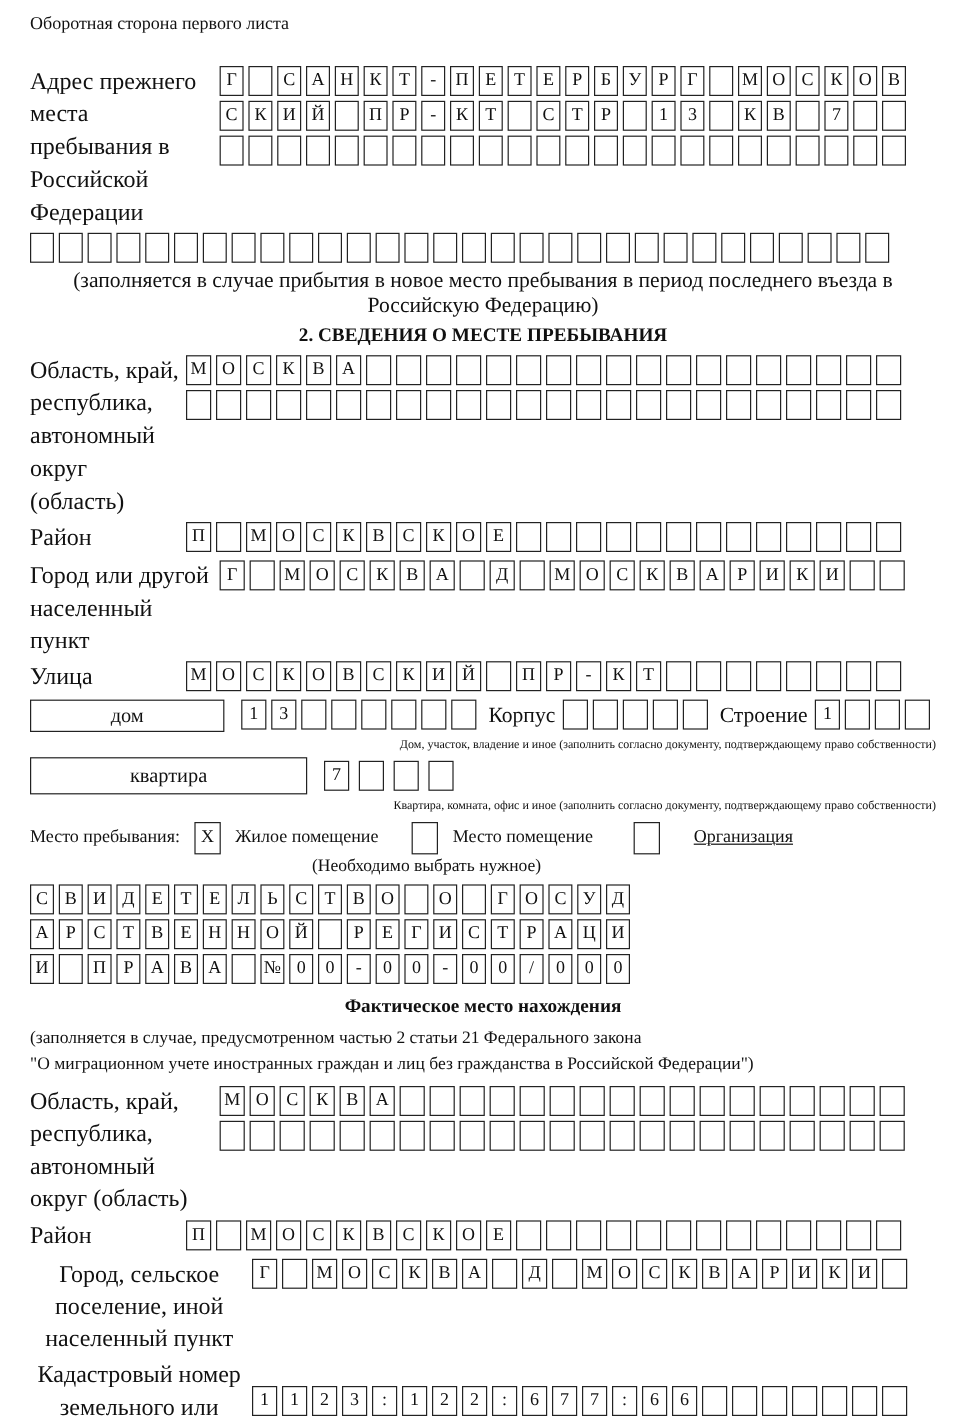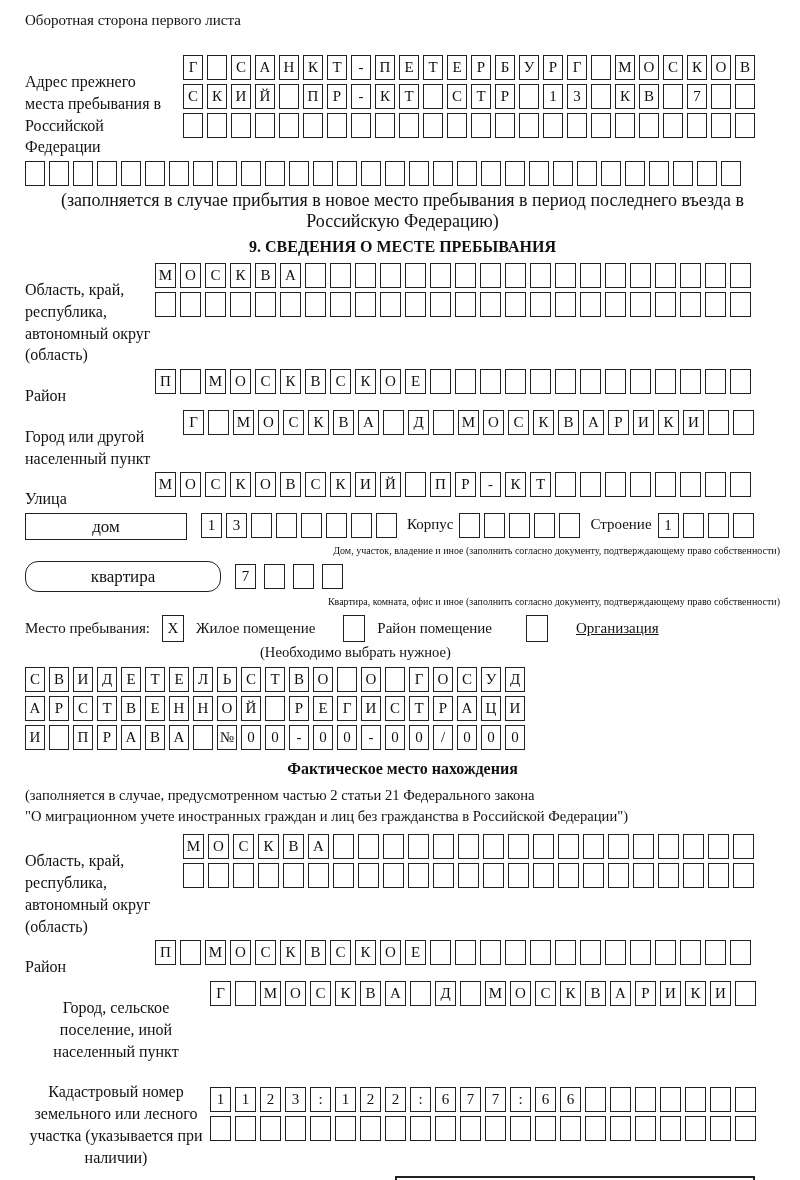--- a/index.html
+++ b/index.html
@@ -6,21 +6,21 @@
   body {
     width:800px; height:1180px;
     font-family:"Liberation Serif", serif;
     color:#111; overflow:hidden;
   }
   .page { padding:12px 20px 0 25px; }
 
   .header-note { text-align:left; font-size:15px; margin-bottom:26px; }
 
   .frow { display:flex; align-items:flex-start; margin-bottom:3px; }
-  .flabel { font-size:16px; line-height:1.36; flex:none;margin-top:16px; }
+  .flabel { font-size:20px; line-height:1.36; flex:none; }
   .w126 { width:126px; margin-right:4px; }
   .w150 { width:150px; margin-right:8px; }
   .w182 { width:182px; margin-right:3px;text-align:center; }
   .w206 { width:206px; margin-right:21px; }
 
   .cellrows { display:flex; flex-direction:column; }
   .cellrow { display:flex; flex:none; margin-bottom:4px; }
   .cell {
     box-sizing:border-box; flex:none;
     width:21px; height:25px; margin-right:4px;
@@ -34,22 +34,22 @@
   .caption { font-size:18px; text-align:center; margin:2px 0 4px; }
   .caption-left { font-size:10px; text-align:right; margin:0 0 5px; }
   .sec-title { text-align:center; font-weight:bold; font-size:16px; margin:6px 0 7px; }
 
   .labelbox {
     box-sizing:border-box; border:1.7px solid #222; height:27px;
     display:flex; align-items:center; justify-content:center;
     font-size:17px; flex:none;
   }
   .dombox { width:162px; }
-  .kvbox  { width:196px; height:31px;border-radius:13px; }
-  .inline-lab { font-size:15px; flex:none; margin:3px 6px 0 6px; }
+  .kvbox  { width:231px; height:31px; }
+  .inline-lab { font-size:18px; flex:none; margin:3px 6px 0 6px; }
 
   .checkbox {
     box-sizing:border-box; flex:none;
     width:22px; height:27px; border:1.7px solid #222;
     display:flex; align-items:center; justify-content:center;
     font-size:15px; margin:0 12px;
   }
   .mesto-row { display:flex; align-items:center; margin:8px 0 2px; font-size:15px; }
   .mesto-caption { font-size:14.6px; margin:0 0 6px 235px; }
 
@@ -178,21 +178,21 @@
       <span class="cell"></span>
       <span class="cell"></span>
       <span class="cell"></span>
       <span class="cell"></span>
       <span class="cell"></span>
       <span class="cell"></span>
       <span class="cell"></span>
     </div>
   <div class="caption">(заполняется в случае прибытия в новое место пребывания в период последнего въезда в Российскую Федерацию)</div>
 
-  <div class="sec-title">9. СВЕДЕНИЯ О МЕСТЕ ПРЕБЫВАНИЯ</div>
+  <div class="sec-title">2. СВЕДЕНИЯ О МЕСТЕ ПРЕБЫВАНИЯ</div>
 
   <div class="frow">
     <div class="flabel w126">Область, край, республика, автономный округ (область)</div>
     <div class="cellrows">
       <div class="cellrow">
           <span class="cell">М</span>
           <span class="cell">О</span>
           <span class="cell">С</span>
           <span class="cell">К</span>
           <span class="cell">В</span>
@@ -373,21 +373,21 @@
         <span class="cell"></span>
       </div>
   </div>
   <div class="caption-left mt2">Квартира, комната, офис и иное (заполнить согласно документу, подтверждающему право собственности)</div>
 
   <div class="mesto-row">
     <span>Место пребывания:</span>
     <span class="checkbox">X</span>
     <span>Жилое помещение</span>
     <span class="checkbox" style="margin-left:28px;"></span>
-    <span>Район помещение</span>
+    <span>Место помещение</span>
     <span class="checkbox" style="margin-left:34px;"></span>
     <span style="margin-left:16px;text-decoration:underline;">Организация</span>
   </div>
   <div class="mesto-caption">(Необходимо выбрать нужное)</div>
 
   <div class="frow mt4">
     <div class="cellrows">
       <div class="cellrow sm">
           <span class="cell">С</span>
           <span class="cell">В</span>

